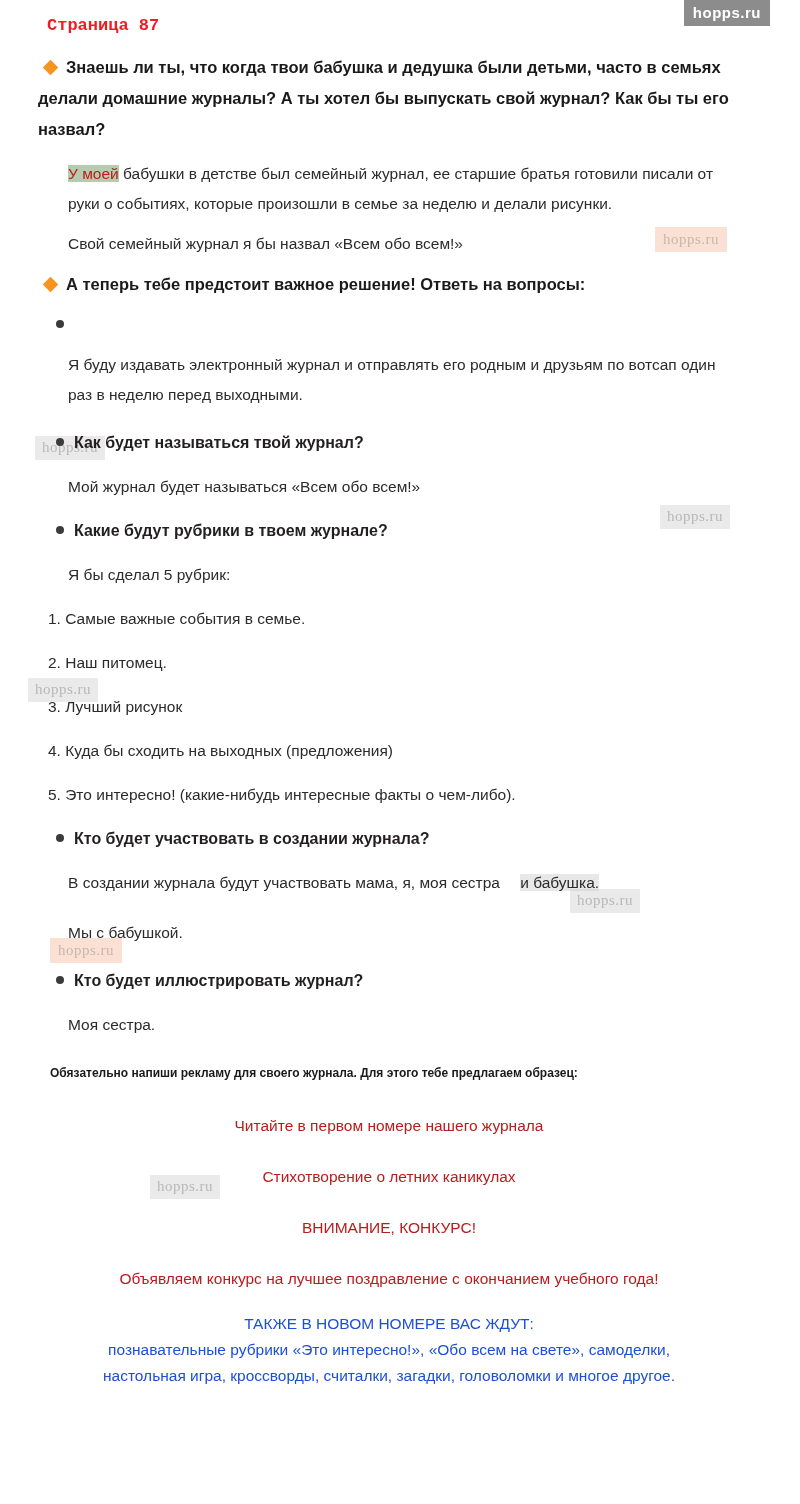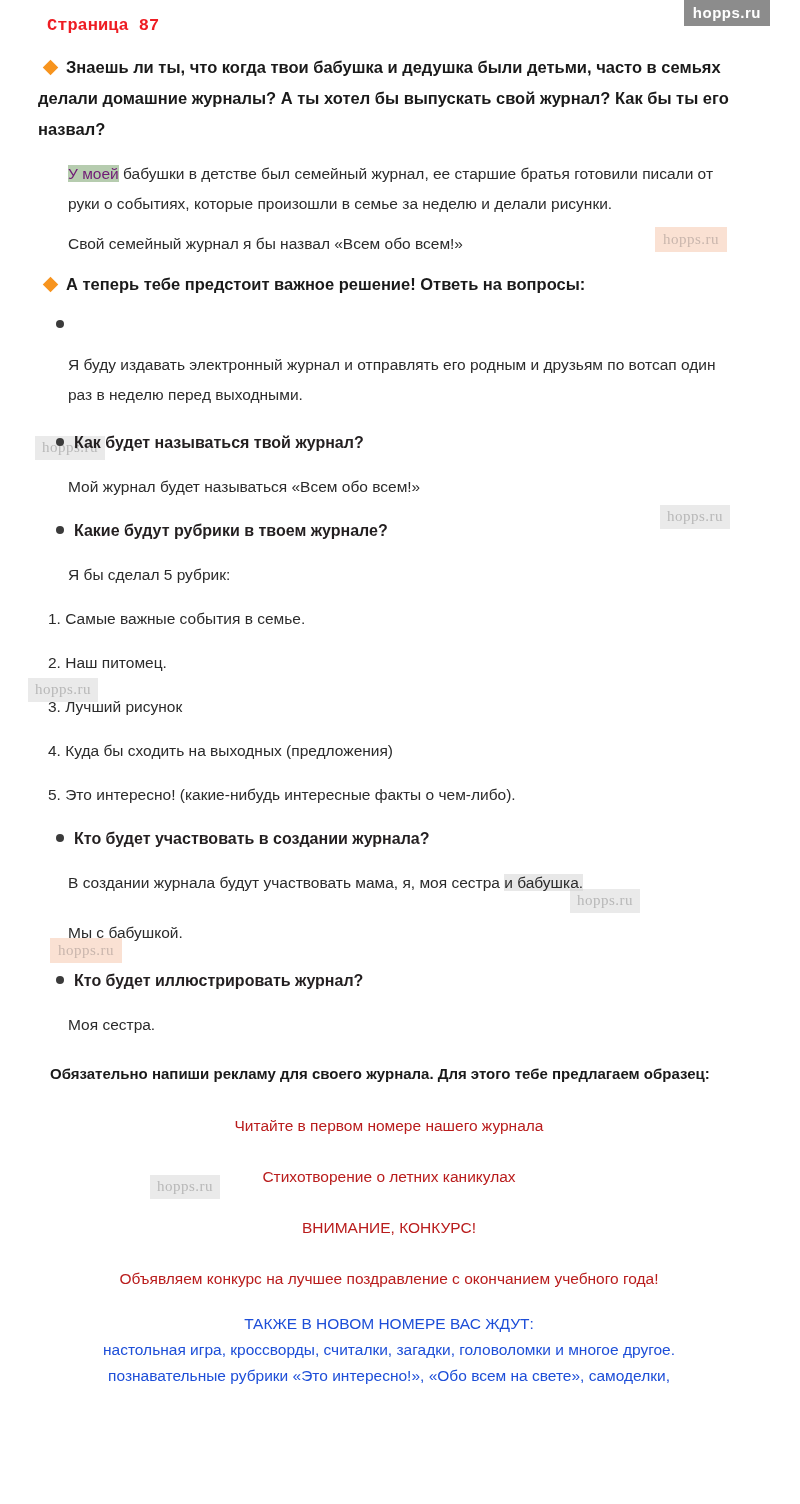--- a/index.html
+++ b/index.html
@@ -129,45 +129,46 @@
   }
 
   .spacer-6 { height: 6px; }
   .spacer-10 { height: 10px; }
   .spacer-14 { height: 14px; }
   .spacer-18 { height: 18px; }
   .spacer-22 { height: 22px; }
 
   .bold-note {
     font-weight: bold;
-    font-size: 15px;
+    font-size: 12px;
     line-height: 31px;
     color: #1a1a1a;
     padding-left: 12px;
   }
 
   .centered {
     text-align: center;
     font-size: 15.5px;
     line-height: 29px;
     color: #b91c1c;
   }
   .centered-tight {
     text-align: center;
     font-size: 15.5px;
     line-height: 26px;
     color: #1d4ed8;
   }
 
   .hl-green {
     background: rgba(122, 163, 109, 0.55);
-    color: #701a75;
+    color: #b91c1c;
   }
   .hl-grey {
     background: rgba(205,205,205,0.45);
+    margin-left: 16px;
   }
   .hl-peach {
     background: rgba(245, 200, 175, 0.55);
   }
 </style>
 </head>
 <body>
 
 <div class="page">
 
@@ -273,17 +274,17 @@
 
     <p class="centered">ВНИМАНИЕ, КОНКУРС!</p>
 
     <div class="spacer-22"></div>
 
     <p class="centered">Объявляем конкурс на лучшее поздравление с окончанием учебного года!</p>
 
     <div class="spacer-18"></div>
 
     <p class="centered-tight">ТАКЖЕ В НОВОМ НОМЕРЕ ВАС ЖДУТ:</p>
+    <p class="centered-tight">познавательные рубрики «Это интересно!», «Обо всем на свете», самоделки,</p>
     <p class="centered-tight">настольная игра, кроссворды, считалки, загадки, головоломки и многое другое.</p>
-    <p class="centered-tight">познавательные рубрики «Это интересно!», «Обо всем на свете», самоделки,</p>
 
   </div>
 </div>
 
 </body></html>

